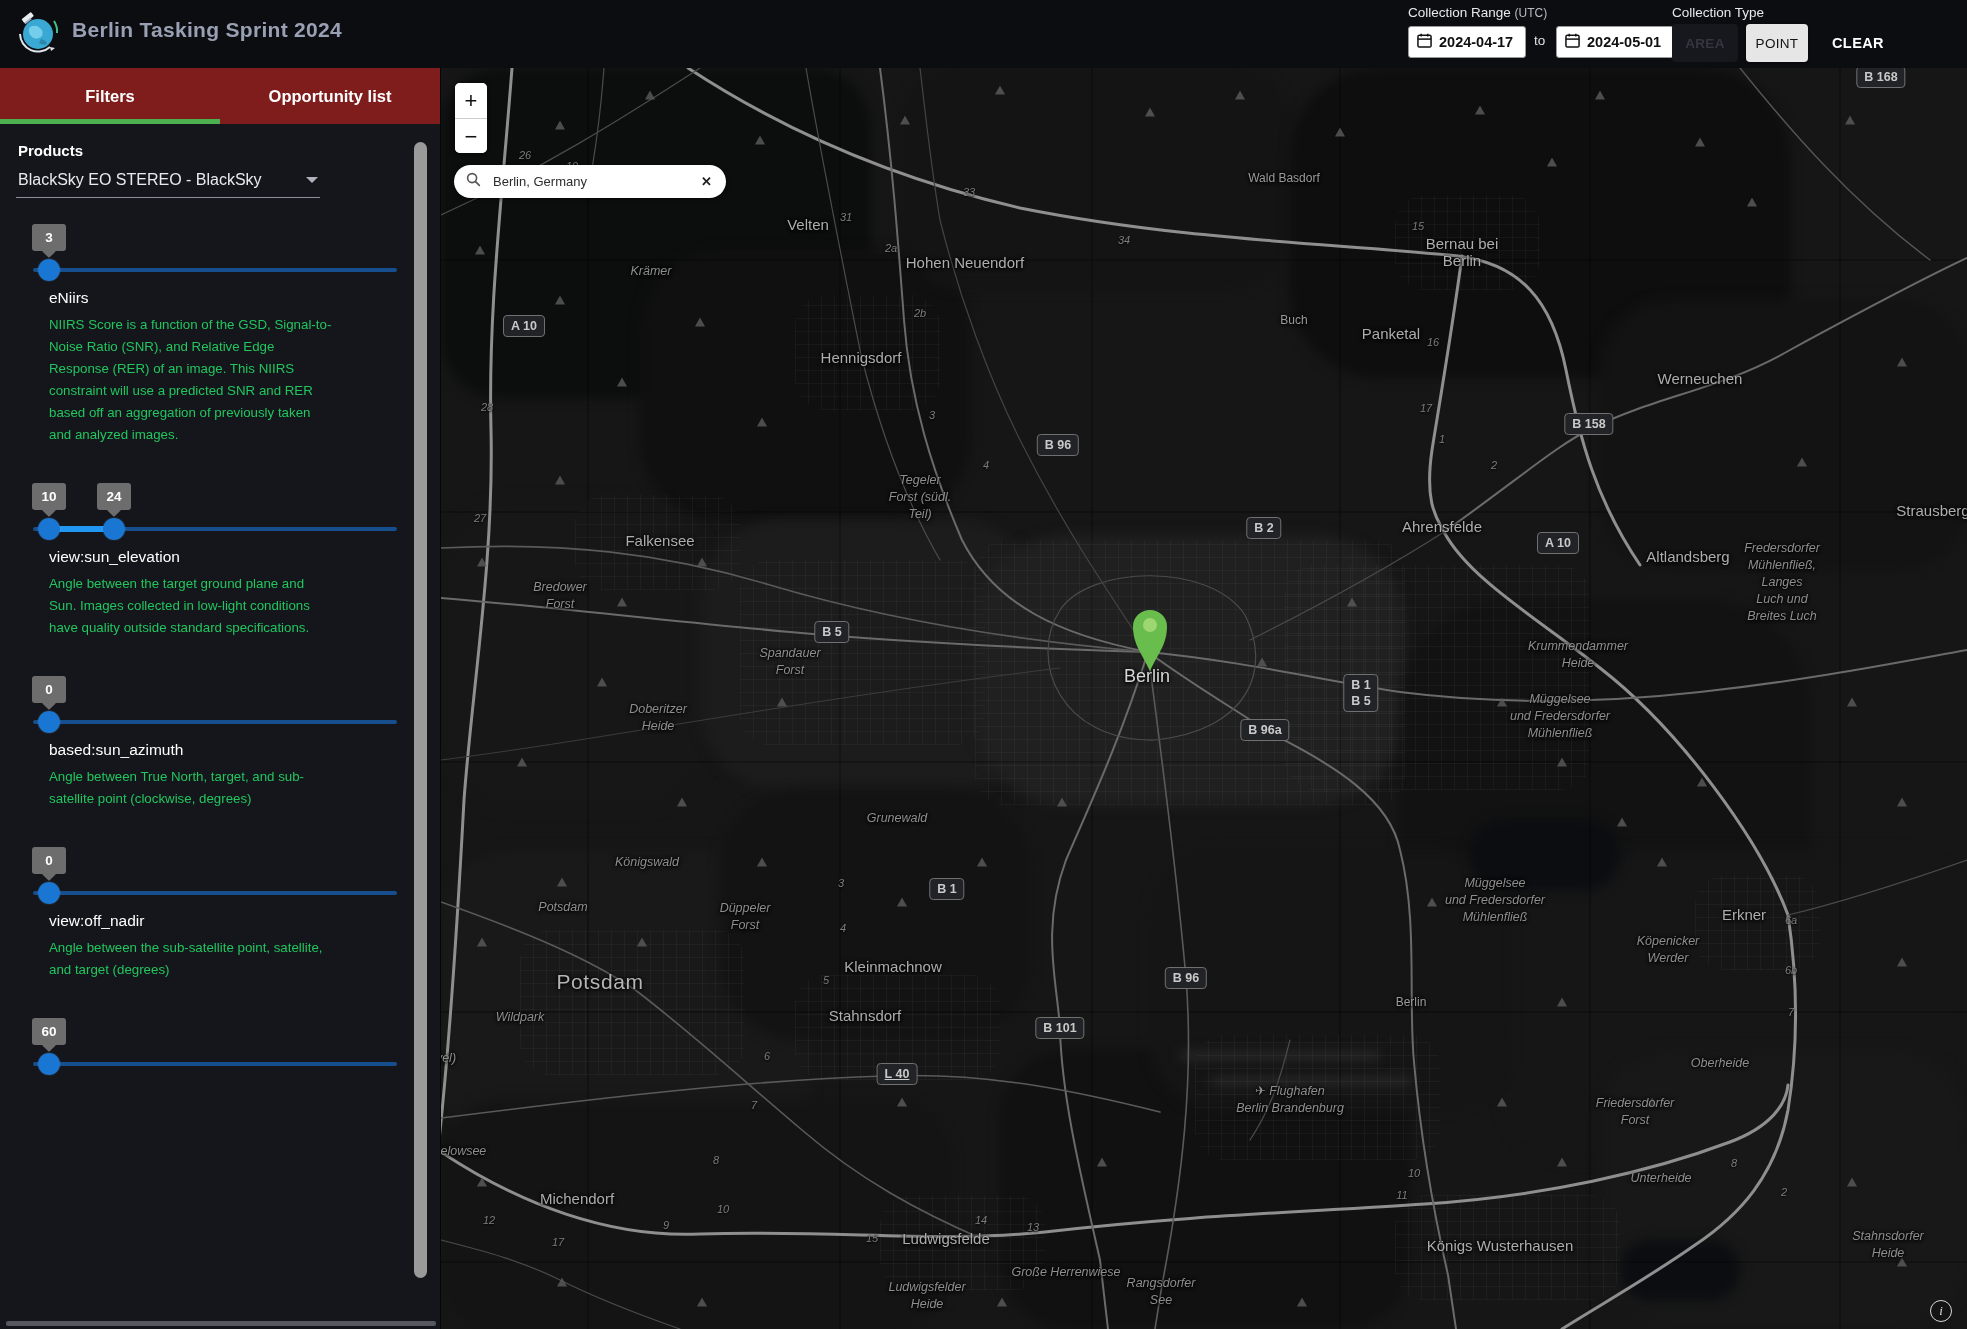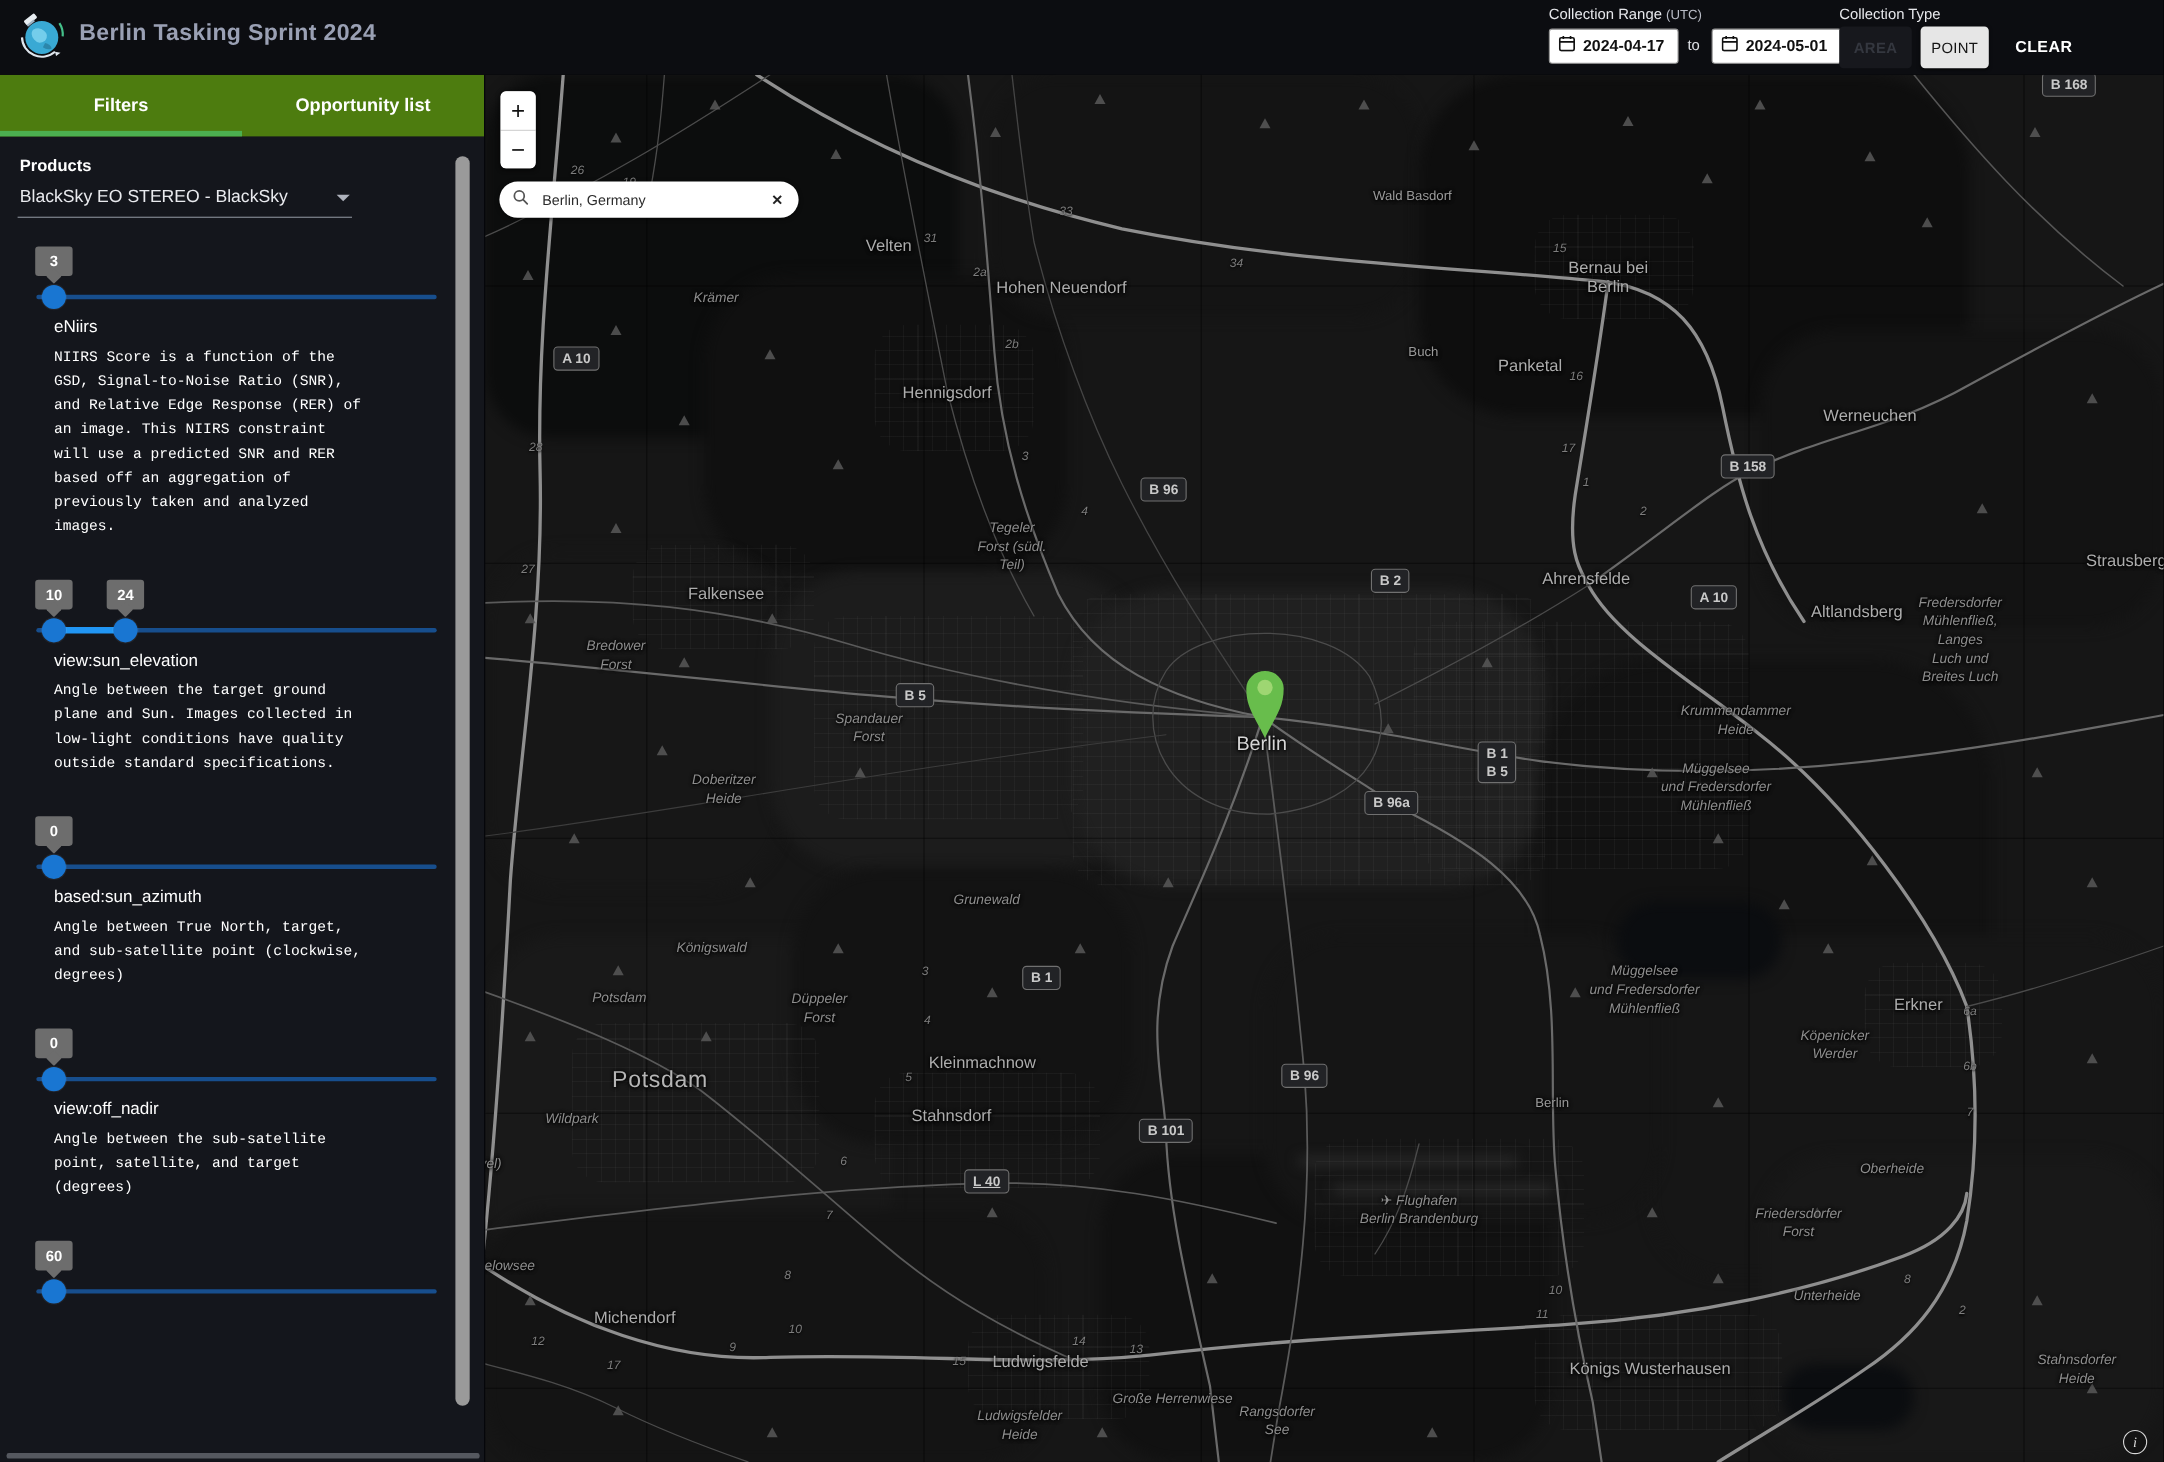--- a/index.html
+++ b/index.html
@@ -19,21 +19,21 @@
   .btn-area{position:absolute;left:1672px;top:24px;width:66px;height:38px;background:#17181d;border:none;
     border-radius:4px;color:#34373f;font-size:13.5px;font-weight:bold;letter-spacing:.3px;}
   .btn-point{position:absolute;left:1746px;top:24px;width:62px;height:38px;background:#e6e6e6;border:none;
     border-radius:4px;color:#141414;font-size:13.5px;letter-spacing:.3px;box-shadow:0 1px 3px rgba(0,0,0,.6);}
   .btn-clear{position:absolute;left:1826px;top:25px;height:36px;background:transparent;border:none;
     color:#fff;font-size:14.5px;font-weight:bold;letter-spacing:.4px;}
 
   
   .sidebar{position:absolute;left:0;top:68px;width:440px;height:1261px;background:#14161c;z-index:30;
     border-right:1px solid #05060a;}
-  .tabbar{position:absolute;left:0;top:0;width:440px;height:56px;background:#4d7c0f;display:flex;}
+  .tabbar{position:absolute;left:0;top:0;width:440px;height:56px;background:#7f1d1d;display:flex;}
   .tab{flex:1;border:none;background:transparent;color:#fff;font-size:16.5px;font-weight:bold;
     font-family:inherit;position:relative;}
   .tab.active::after{content:"";position:absolute;left:0;bottom:0;width:100%;height:5px;background:var(--green);}
   .side-scroll{position:absolute;left:0;top:56px;width:440px;height:1188px;overflow:hidden;}
   .side-content{padding:14px 44px 0 16px;box-sizing:border-box;width:440px;}
   .products-label{font-size:15px;font-weight:bold;color:#fff;margin:4px 0 10px 2px;}
   .products-select{position:relative;width:300px;border-bottom:1px solid #8a8f99;padding:2px 2px 8px 2px;cursor:pointer;}
   .products-select .pv{font-size:16px;color:#e9eaee;}
   .caret{position:absolute;right:2px;top:8px;width:0;height:0;border-left:6px solid transparent;
     border-right:6px solid transparent;border-top:6px solid #aeb2bc;}
@@ -43,21 +43,21 @@
   .vlabel{position:absolute;transform:translateX(-50%);top:0;min-width:20px;height:21px;background:#6d6d6d;
     border-radius:3px;color:#fff;font-size:13.5px;font-weight:bold;text-align:center;line-height:21px;padding:3px 7px 3px 7px;box-sizing:content-box;}
   .vlabel::after{content:"";position:absolute;left:50%;bottom:-5px;transform:translateX(-50%) rotate(45deg);
     width:10px;height:10px;background:#6d6d6d;border-radius:1px;}
   .srail{position:relative;height:24px;}
   .rail{position:absolute;left:17px;top:10px;width:364px;height:4px;border-radius:2px;background:#174e8d;}
   .seg{position:absolute;top:9px;height:6px;border-radius:3px;background:#2196f3;}
   .thumb{position:absolute;top:1px;width:22px;height:22px;margin-left:-11px;border-radius:50%;
     background:#1976d2;box-shadow:0 0 0 1px rgba(255,255,255,.06);}
   .fname{margin:7px 0 0 33px;font-size:15.5px;color:#fefefe;}
-  .fdesc{margin:7px 0 0 33px;font-size:13.3px;line-height:22px;color:#ffffff;width:284px;font-family:Liberation Mono, monospace;}
+  .fdesc{margin:7px 0 0 33px;font-size:13.3px;line-height:22px;color:#22c55e;width:284px;}
   .scrollthumb{position:absolute;left:414px;top:74px;width:13px;height:1136px;background:#9a9a9a;
     border-radius:7px;z-index:35;}
   .side-bottom-strip{position:absolute;left:6px;top:1253px;width:430px;height:5px;background:#55585f;border-radius:2px;z-index:36;}
 
   
   .map{position:absolute;left:441px;top:68px;width:1526px;height:1261px;background:#161616;overflow:hidden;z-index:10;}
   .patch{position:absolute;filter:blur(6px);}
   .grid-patch{position:absolute;opacity:.6;border-radius:30px;
     background:repeating-linear-gradient(0deg,rgba(125,125,125,.14) 0 1px,transparent 1px 13px),
                repeating-linear-gradient(90deg,rgba(125,125,125,.14) 0 1px,transparent 1px 13px);}

